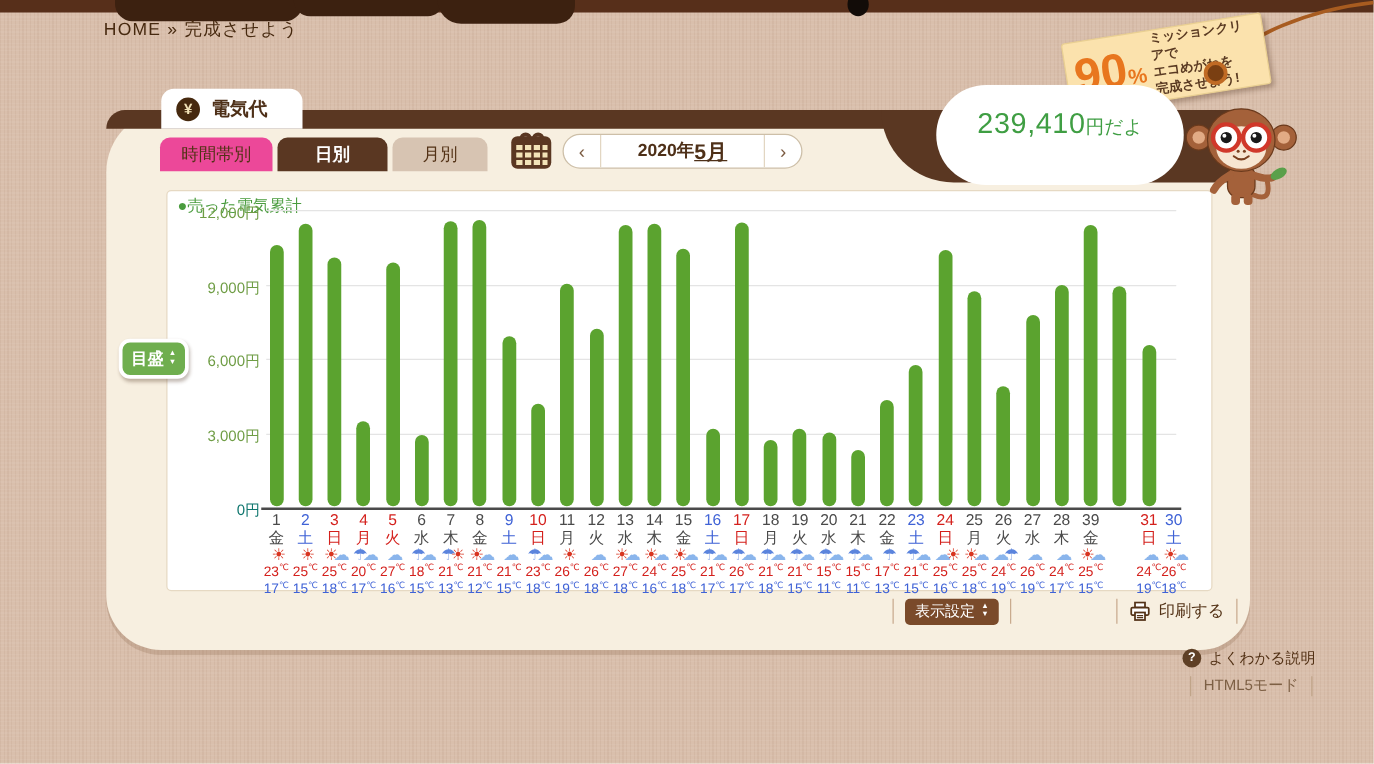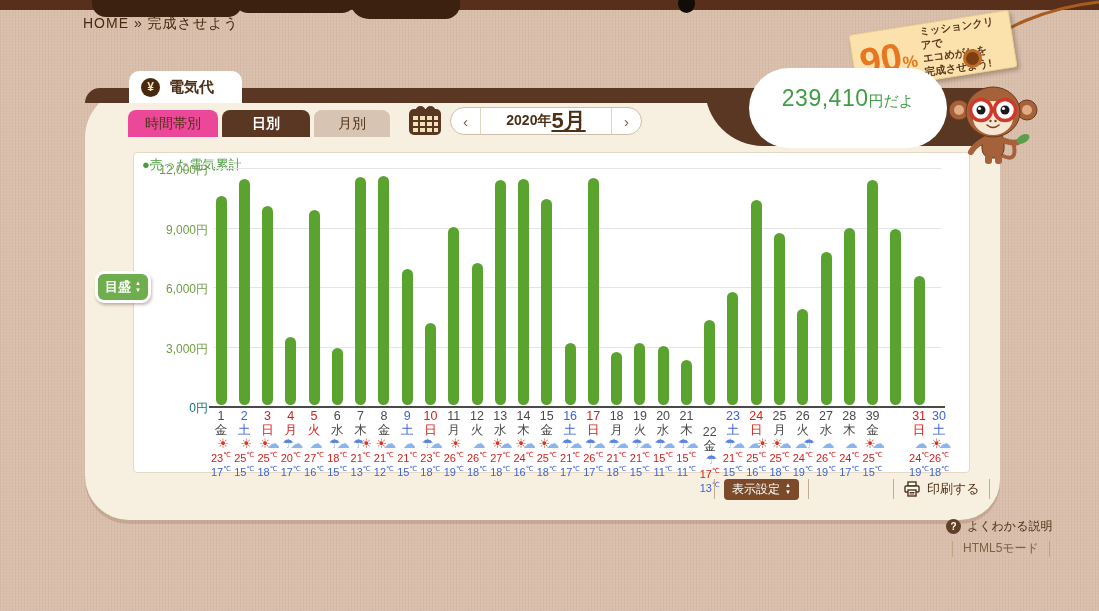--- a/index.html
+++ b/index.html
@@ -46,21 +46,21 @@
   .subtab.t1{left:137px;width:88px;background:#5a3722;color:#fff;font-weight:bold;}
   .subtab.t2{left:229px;width:76px;background:#d7c4b2;}
   .calbtn{position:absolute;left:323px;top:17px;width:34px;height:31px;background:transparent;border:none;
     padding:0;cursor:pointer;}
   .datenav{position:absolute;left:365px;top:19px;width:192px;height:28px;background:#fff;border:1px solid #cdbfa8;
     border-radius:14px;display:flex;align-items:stretch;box-sizing:border-box;overflow:hidden;}
   .dnbtn{width:30px;border:none;background:transparent;color:#7a5a40;font-size:15px;cursor:pointer;padding:0;line-height:1;}
   .dnbtn.prev{border-right:1px solid #e2d6c2;}
   .dnbtn.next{border-left:1px solid #e2d6c2;}
   .dnlabel{flex:1;display:flex;align-items:center;justify-content:center;color:#4e3018;font-size:14px;font-weight:bold;}
-  .dnlabel b{font-size:22px;margin-left:0;text-decoration:underline;}
+  .dnlabel b{font-size:17px;margin-left:0;text-decoration:underline;}
   
   .bubble{position:absolute;left:664px;top:-20px;width:198px;height:80px;background:#fff;border-radius:44px;
     z-index:4;text-align:center;box-sizing:border-box;padding-top:15px;color:#3f9e43;}
   .bubble .l1{font-size:15px;}
   .bubble .l2{font-size:15px;margin-top:2px;}
   .bubble .amt{font-size:23px;letter-spacing:.5px;}
   .monkey{position:absolute;left:858px;top:-12px;width:100px;height:90px;z-index:5;}
   
   .chartpanel{position:absolute;left:48px;top:64px;width:837px;height:321px;background:#fff;
     border:1px solid #e6d9c3;border-radius:4px;box-sizing:border-box;}
@@ -389,21 +389,21 @@
           <div class="bar" style="left: 546.9px; top: 207px; width: 11px; height: 45px; background: rgb(91, 163, 47);"></div>
           <div class="daycol" style="left: 540.4px; top: 257px; width: 24px;">
             <div class="dnum" style="color: rgb(74, 74, 74);">21</div>
             <div class="dwk" style="color: rgb(74, 74, 74);">木</div>
             <div class="dwx"><span style="color: rgb(91, 132, 221);">☂</span><span style="color: rgb(138, 181, 236);">☁</span></div>
             <div class="dhi" style="color: rgb(212, 32, 28);">15<span class="deg">℃</span></div>
             <div class="dlo" style="color: rgb(63, 98, 214);">11<span class="deg">℃</span></div>
           </div>
           <div class="bar" style="left: 570.2px; top: 167px; width: 11px; height: 85px; background: rgb(91, 163, 47);"></div>
           <div class="daycol" style="left: 563.7px; top: 257px; width: 24px;">
-            <div class="dnum" style="color: rgb(74, 74, 74); margin-top: 16px;">22</div>
+            <div class="dnum" style="color: rgb(74, 74, 74);">22</div>
             <div class="dwk" style="color: rgb(74, 74, 74);">金</div>
             <div class="dwx"><span style="color: rgb(91, 132, 221);">☂</span></div>
             <div class="dhi" style="color: rgb(212, 32, 28);">17<span class="deg">℃</span></div>
             <div class="dlo" style="color: rgb(63, 98, 214);">13<span class="deg">℃</span></div>
           </div>
           <div class="bar" style="left: 593.4px; top: 139px; width: 11px; height: 113px; background: rgb(91, 163, 47);"></div>
           <div class="daycol" style="left: 586.9px; top: 257px; width: 24px;">
             <div class="dnum" style="color: rgb(63, 98, 214);">23</div>
             <div class="dwk" style="color: rgb(63, 98, 214);">土</div>
             <div class="dwx"><span style="color: rgb(91, 132, 221);">☂</span><span style="color: rgb(138, 181, 236);">☁</span></div>

